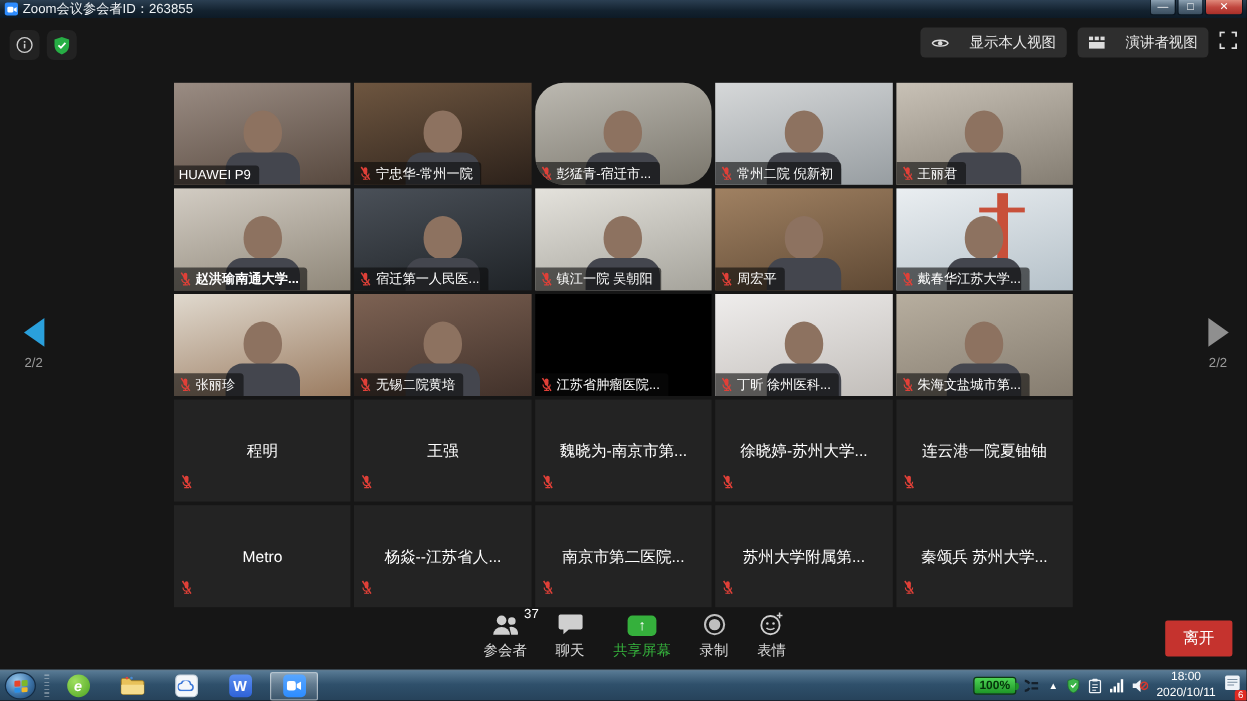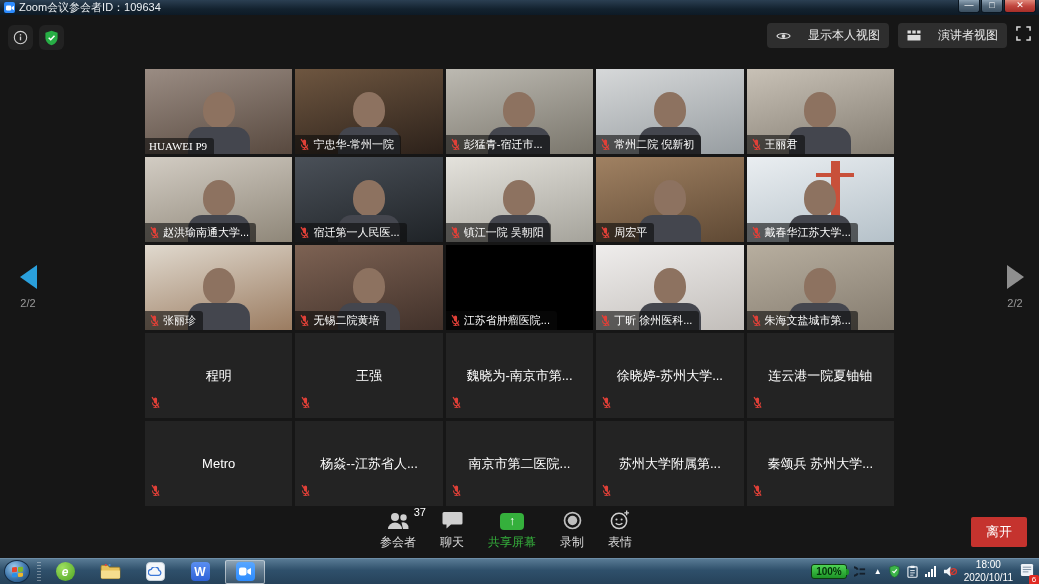--- a/index.html
+++ b/index.html
@@ -59,21 +59,21 @@
   .page-ind { color:#9a9a9a; font-size:11px; }
 
   
   .ztoolbar { position:absolute; left:0; right:0; bottom:0; height:53px; }
   .tool { display:flex; flex-direction:column; align-items:center; gap:4px;
     color:#d9d9d9; font-size:12px; cursor:pointer; position:relative; }
   .tool .ic { height:21px; display:flex; align-items:flex-end; justify-content:center; position:relative; }
   .left-group { position:absolute; left:12px; bottom:7px; display:flex; gap:36px; }
   .chev { position:absolute; right:-17px; top:6px; width:7px; height:7px;
     border-left:2px solid #c2c2c2; border-top:2px solid #c2c2c2; transform:rotate(45deg); cursor:pointer; }
-  .center-group { position:absolute; left:380px; bottom:7px; display:flex; gap:24px; }
+  .center-group { position:absolute; left:403px; bottom:7px; display:flex; gap:24px; }
   .count-badge { position:absolute; top:-3px; right:-16px; color:#fff; font-size:11px; }
   .share-ic { width:24px; height:17px; background:#35b03c; border-radius:4px; color:#fff;
     font-size:12px; line-height:16px; text-align:center; font-weight:bold; }
   .tool.green { color:#35b03c; }
   .leave-btn { position:absolute; right:12px; bottom:11px; background:#c5332e; color:#fff;
     font-size:13px; padding:6px 15px; border-radius:2px; cursor:pointer; }
 
   
   .taskbar { position:absolute; left:0; right:0; bottom:0; height:26px;
     background:linear-gradient(#5b7d98,#36587а 0%, #46678200); }
@@ -110,21 +110,21 @@
 
 <div class="screen">
 
   <div class="titlebar">
     <span class="app-ico">
       <svg width="8" height="6" viewBox="0 0 10 7">
           <rect x="0" y="0.5" width="6.5" height="6" rx="1.5" fill="#fff"></rect>
           <path d="M7 2.5 L10 0.8 V6.2 L7 4.5 Z" fill="#fff"></path>
         </svg>
     </span>
-    <span>Zoom会议参会者ID：109634</span>
+    <span>Zoom会议参会者ID：263855</span>
     <div class="win-controls">
       <div class="win-btn">—</div>
       <div class="win-btn">□</div>
       <div class="win-btn close">✕</div>
     </div>
   </div>
 
   <div class="app">
 
     <div class="tl-controls">
@@ -166,21 +166,21 @@
               <path d="M1 5 V1 H5"></path>
               <path d="M11 1 H15 V5"></path>
               <path d="M15 11 V15 H11"></path>
               <path d="M5 15 H1 V11"></path>
             </g>
           </svg>
       </div>
     </div>
 
     <div class="grid" id="grid">
-        <div class="tile video" style="background: linear-gradient(165deg, rgb(154, 140, 131) 0%, rgb(88, 73, 63) 100%); font-family: Liberation Serif, serif;">
+        <div class="tile video" style="background: linear-gradient(165deg, rgb(154, 140, 131) 0%, rgb(88, 73, 63) 100%);">
           <div class="face-head"></div>
           <div class="face-body"></div>
           <div class="name-label">
             <span>HUAWEI P9</span>
           </div>
         </div>
         <div class="tile video" style="background: linear-gradient(165deg, rgb(110, 86, 64) 0%, rgb(44, 33, 26) 100%);">
           <div class="face-head"></div>
           <div class="face-body"></div>
           <div class="name-label">
@@ -189,21 +189,21 @@
                 <rect x="5" y="1.5" width="4" height="7.5" rx="2" fill="#e04038" stroke="none"></rect>
                 <path d="M3.2 8 a3.8 4 0 0 0 7.6 0"></path>
                 <line x1="7" y1="12.2" x2="7" y2="14.2"></line>
                 <line x1="4.4" y1="14.2" x2="9.6" y2="14.2"></line>
                 <line x1="2.6" y1="1.2" x2="11.6" y2="14.6" stroke-width="1.6"></line>
               </g>
             </svg>
             <span>宁忠华-常州一院</span>
           </div>
         </div>
-        <div class="tile video" style="background: linear-gradient(165deg, rgb(188, 185, 177) 0%, rgb(122, 118, 108) 100%);">
+        <div class="tile video" style="background: linear-gradient(165deg, rgb(188, 185, 177) 0%, rgb(122, 118, 108) 100%); border-radius: 24px;">
           <div class="face-head"></div>
           <div class="face-body"></div>
           <div class="name-label">
             <svg width="11" height="13" viewBox="0 0 14 16">
               <g stroke="#e04038" stroke-width="1.3" fill="none">
                 <rect x="5" y="1.5" width="4" height="7.5" rx="2" fill="#e04038" stroke="none"></rect>
                 <path d="M3.2 8 a3.8 4 0 0 0 7.6 0"></path>
                 <line x1="7" y1="12.2" x2="7" y2="14.2"></line>
                 <line x1="4.4" y1="14.2" x2="9.6" y2="14.2"></line>
                 <line x1="2.6" y1="1.2" x2="11.6" y2="14.6" stroke-width="1.6"></line>
@@ -237,21 +237,21 @@
                 <rect x="5" y="1.5" width="4" height="7.5" rx="2" fill="#e04038" stroke="none"></rect>
                 <path d="M3.2 8 a3.8 4 0 0 0 7.6 0"></path>
                 <line x1="7" y1="12.2" x2="7" y2="14.2"></line>
                 <line x1="4.4" y1="14.2" x2="9.6" y2="14.2"></line>
                 <line x1="2.6" y1="1.2" x2="11.6" y2="14.6" stroke-width="1.6"></line>
               </g>
             </svg>
             <span>王丽君</span>
           </div>
         </div>
-        <div class="tile video" style="background: linear-gradient(165deg, rgb(210, 204, 195) 0%, rgb(143, 135, 121) 100%);">
+        <div class="tile video" style="background: linear-gradient(165deg, rgb(210, 204, 195) 0%, rgb(143, 135, 121) 100%); font-weight: bold;">
           <div class="face-head"></div>
           <div class="face-body"></div>
           <div class="name-label">
             <svg width="11" height="13" viewBox="0 0 14 16">
               <g stroke="#e04038" stroke-width="1.3" fill="none">
                 <rect x="5" y="1.5" width="4" height="7.5" rx="2" fill="#e04038" stroke="none"></rect>
                 <path d="M3.2 8 a3.8 4 0 0 0 7.6 0"></path>
                 <line x1="7" y1="12.2" x2="7" y2="14.2"></line>
                 <line x1="4.4" y1="14.2" x2="9.6" y2="14.2"></line>
                 <line x1="2.6" y1="1.2" x2="11.6" y2="14.6" stroke-width="1.6"></line>

